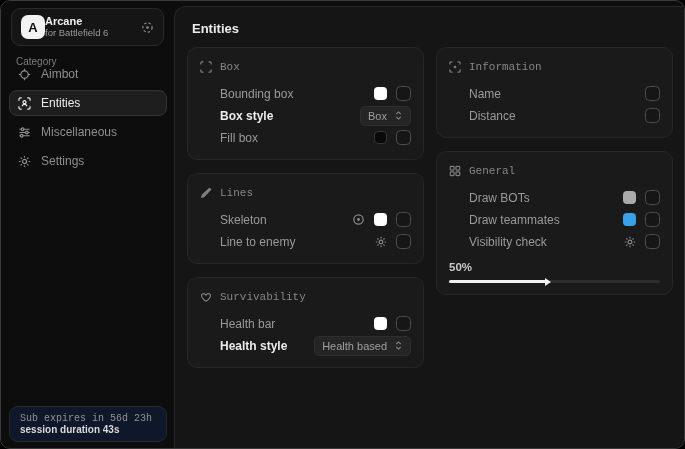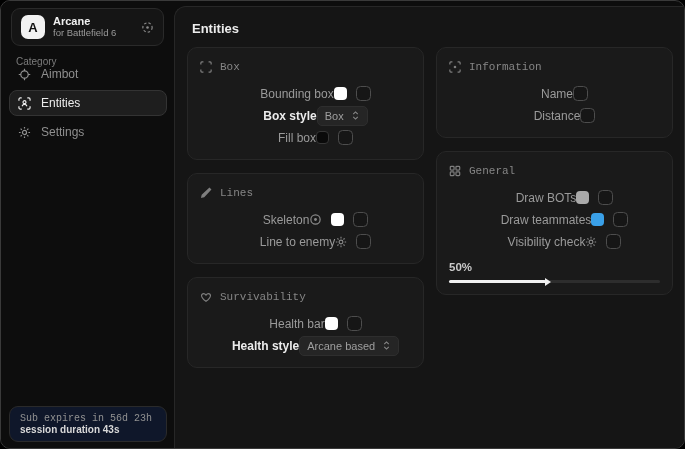--- a/index.html
+++ b/index.html
@@ -15,21 +15,21 @@
   .brand-card {
     position:absolute; left:10px; top:7px; width:153px; height:38px;
     background:#151515; border:1px solid #2a2a2a; border-radius:9px;
     display:flex; align-items:center; padding:0 9px;
   }
   .logo {
     width:24px; height:24px; background:#f2f2f2; border-radius:7px;
     color:#111; font-size:13px; font-weight:700;
     display:flex; align-items:center; justify-content:center; flex:0 0 auto;
   }
-  .brand-text { margin-left:8px; line-height:1.15; }
+  .brand-text { line-height:1.15; }
   .brand-title { font-size:11px; font-weight:700; color:#f0f0f0; }
   .brand-sub { font-size:9.5px; color:#9a9a9a; }
   .brand-status { margin-left:auto; color:#8a8a8a; display:flex; }
 
   .category-label { position:absolute; left:15px; top:55px; font-size:10px; color:#7c7c7c; }
 
   .nav { position:absolute; left:8px; right:7px; top:60px; }
   .nav-item {
     height:26px; margin-bottom:3px; border-radius:8px; border:1px solid transparent;
     display:flex; align-items:center; padding:0 8px; gap:10px;
@@ -61,21 +61,21 @@
   .card {
     background:#1a1a1a; border:1px solid #272727; border-radius:10px;
     padding:11px 12px;
   }
   .card-header {
     display:flex; align-items:center; gap:8px; height:16px; margin-bottom:8px;
     font-family:"Liberation Mono", monospace; font-size:11px; color:#868686;
   }
   .card-header .hicon { display:flex; color:#7e7e7e; }
 
-  .row { display:flex; align-items:center; justify-content:center; height:21px; margin-top:1px;margin-left:20px; }
+  .row { display:flex; align-items:center; justify-content:space-between; height:21px; margin-top:1px;margin-left:20px; }
   .row-label { font-size:12px; color:#9a9a9a; }
   .row-label.emph { color:#ececec; font-weight:600; }
   .controls { display:flex; align-items:center; gap:9px; }
 
   .checkbox {
     width:15px; height:15px; border:1.5px solid #4d4d4d; border-radius:4.5px;
     background:#161616;
   }
   .swatch { width:13px; height:13px; border-radius:4px; }
   .swatch-dark { border:1px solid #363636; }
@@ -139,20 +139,31 @@
             <path d="M1 4V2.5A1.5 1.5 0 0 1 2.5 1H4M10 1h1.5A1.5 1.5 0 0 1 13 2.5V4M13 10v1.5A1.5 1.5 0 0 1 11.5 13H10M4 13H2.5A1.5 1.5 0 0 1 1 11.5V10"></path>
             <circle cx="7" cy="5.6" r="1.6"></circle>
               <path d="M4.4 10c.5-1.4 1.5-2 2.6-2s2.1.6 2.6 2"></path>
           </svg>
         </span>
         <span>Entities</span>
       </div>
       <div class="nav-item">
         <span class="nicon">
           <svg width="13" height="13" viewBox="0 0 14 14" fill="none" stroke="currentColor" stroke-width="1.3">
+            <path d="M1.5 3.5h11M1.5 7h11M1.5 10.5h11"></path>
+            <circle cx="5" cy="3.5" r="1.4" fill="#0d0d0d"></circle>
+              <circle cx="9.5" cy="7" r="1.4" fill="#0d0d0d"></circle>
+              <circle cx="4" cy="10.5" r="1.4" fill="#0d0d0d"></circle>
+          </svg>
+        </span>
+        <span>Miscellaneous</span>
+      </div>
+      <div class="nav-item">
+        <span class="nicon">
+          <svg width="13" height="13" viewBox="0 0 14 14" fill="none" stroke="currentColor" stroke-width="1.3">
             <circle cx="7" cy="7" r="2.2"></circle>
             <path d="M7 1v1.8M7 11.2V13M1 7h1.8M11.2 7H13M2.8 2.8l1.3 1.3M9.9 9.9l1.3 1.3M11.2 2.8L9.9 4.1M4.1 9.9l-1.3 1.3"></path>
           </svg>
         </span>
         <span>Settings</span>
       </div>
     </div>
 
     <div class="footer-card">
       <div class="footer-line1">Sub expires in 56d 23h</div>
@@ -249,21 +260,21 @@
         <div class="row">
           <span class="row-label">Health bar</span>
           <span class="controls">
             <span class="swatch" style="background: rgb(255, 255, 255);"></span>
             <span class="checkbox"></span>
           </span>
         </div>
         <div class="row">
           <span class="row-label emph">Health style</span>
           <span class="select">
-            <span>Arcane based</span>
+            <span>Health based</span>
             <span class="chev">
               <svg width="9" height="11" viewBox="0 0 14 16" fill="none" stroke="currentColor" stroke-width="1.6">
                   <path d="M3.5 6L7 2.5 10.5 6M3.5 10L7 13.5 10.5 10"></path>
                 </svg>
             </span>
           </span>
         </div>
       </div>
     </div>
 

